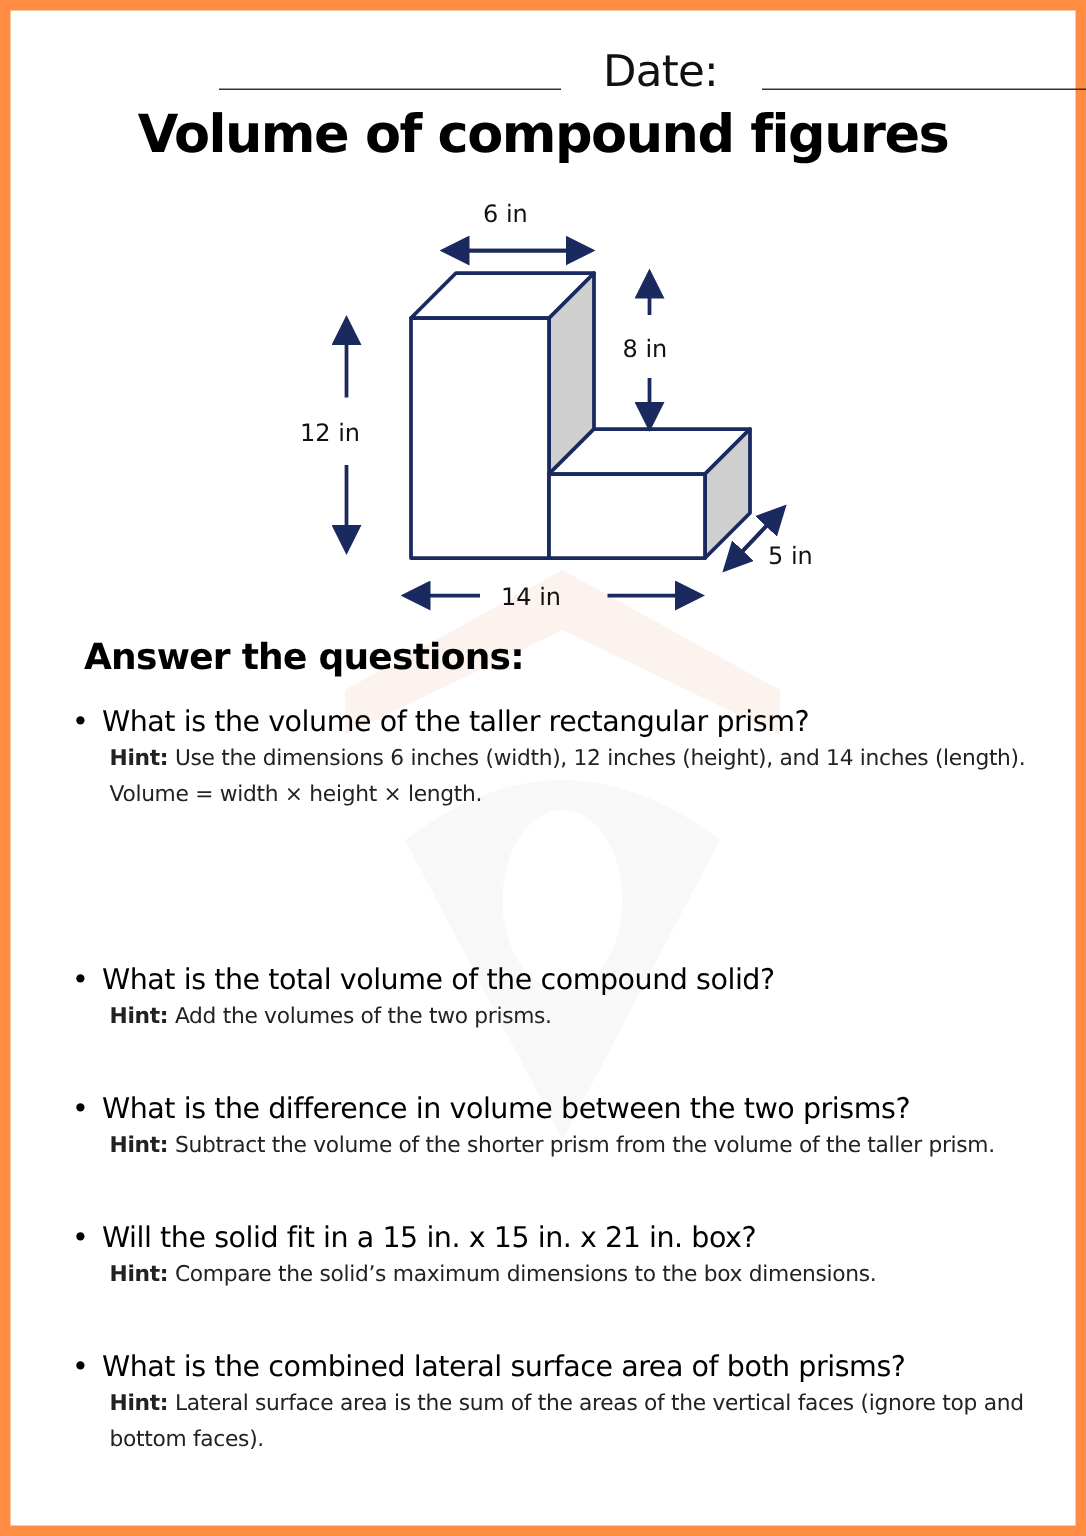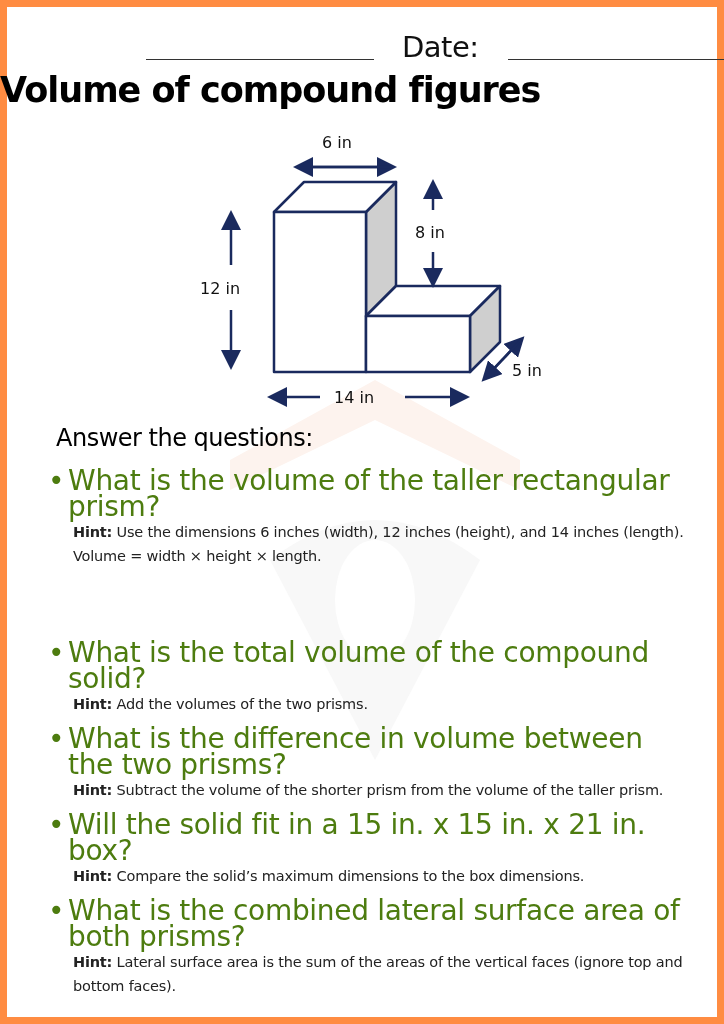--- a/index.html
+++ b/index.html
@@ -17,34 +17,34 @@
     position: absolute; left: 210px; top: 380px; width: 330px; height: 380px;
     pointer-events: none;
   }
   .header-row {
     position: absolute; top: 30px; left: 32px; right: 20px; height: 40px;
     font-size: 29px; color: #111; font-weight: normal; letter-spacing: -0.5px;
   }
   .header-row .lbl { position: absolute; top: 0; }
   .header-row .line { position: absolute; top: 29px; height: 1px; background: #333; }
   .title {
-    position: absolute; top: 70px; left: 0; right: 0; 
+    position: absolute; top: 70px; left: 0; right: 0; text-align: center;
     font-size: 35px; font-weight: bold; color: #000; letter-spacing: -1px;
     font-family: "DejaVu Sans", sans-serif;
   }
   .figure { position: absolute; left: 180px; top: 120px; width: 380px; height: 300px; }
   .section-title {
     position: absolute; top: 424px; left: 56px;
-    font-size: 24px; font-weight: normal; color: #000; letter-spacing: -0.5px;
+    font-size: 24px; font-weight: bold; color: #000; letter-spacing: -0.5px;
   }
   .q {
     position: absolute; left: 48px; right: 30px;
   }
   .q .question {
-    font-size: 28px; color: #4d7c0f; letter-spacing: -0.3px; line-height: 26px;
+    font-size: 19px; color: #000000; letter-spacing: -0.3px; line-height: 26px;
     padding-left: 20px; position: relative;
   }
   .q .question::before {
     content: "•"; position: absolute; left: 0; top: 0;
   }
   .q .hint {
     font-size: 14.5px; color: #222; line-height: 24px; padding-left: 25px;
     letter-spacing: -0.2px;
   }
   .q .hint b { font-weight: bold; }

